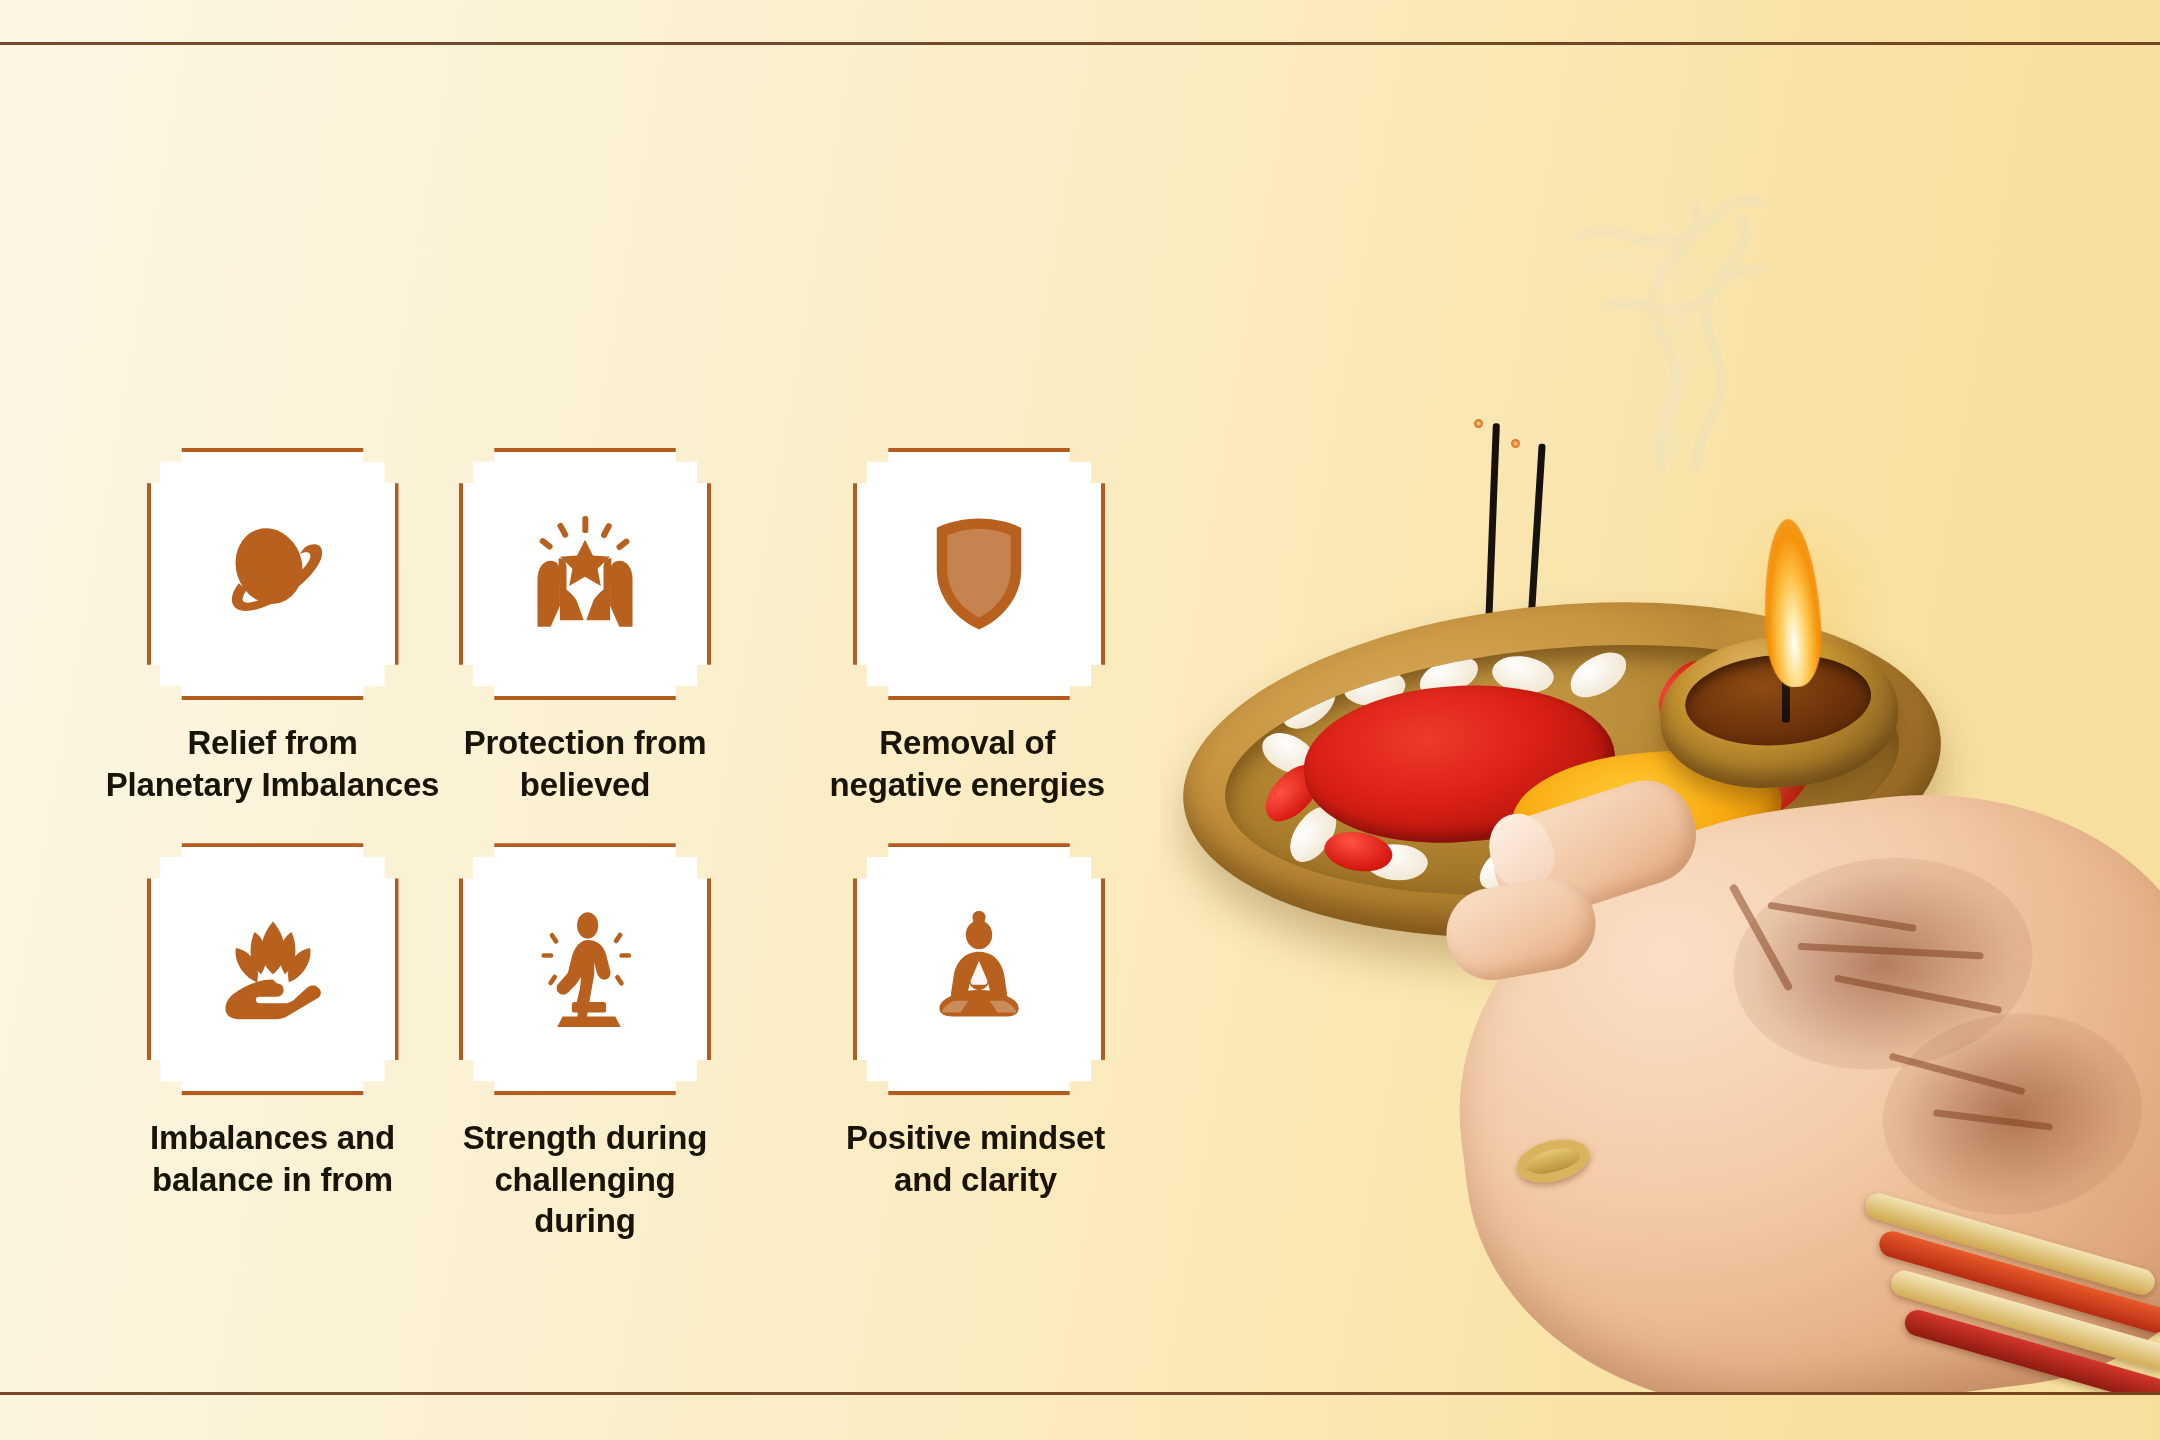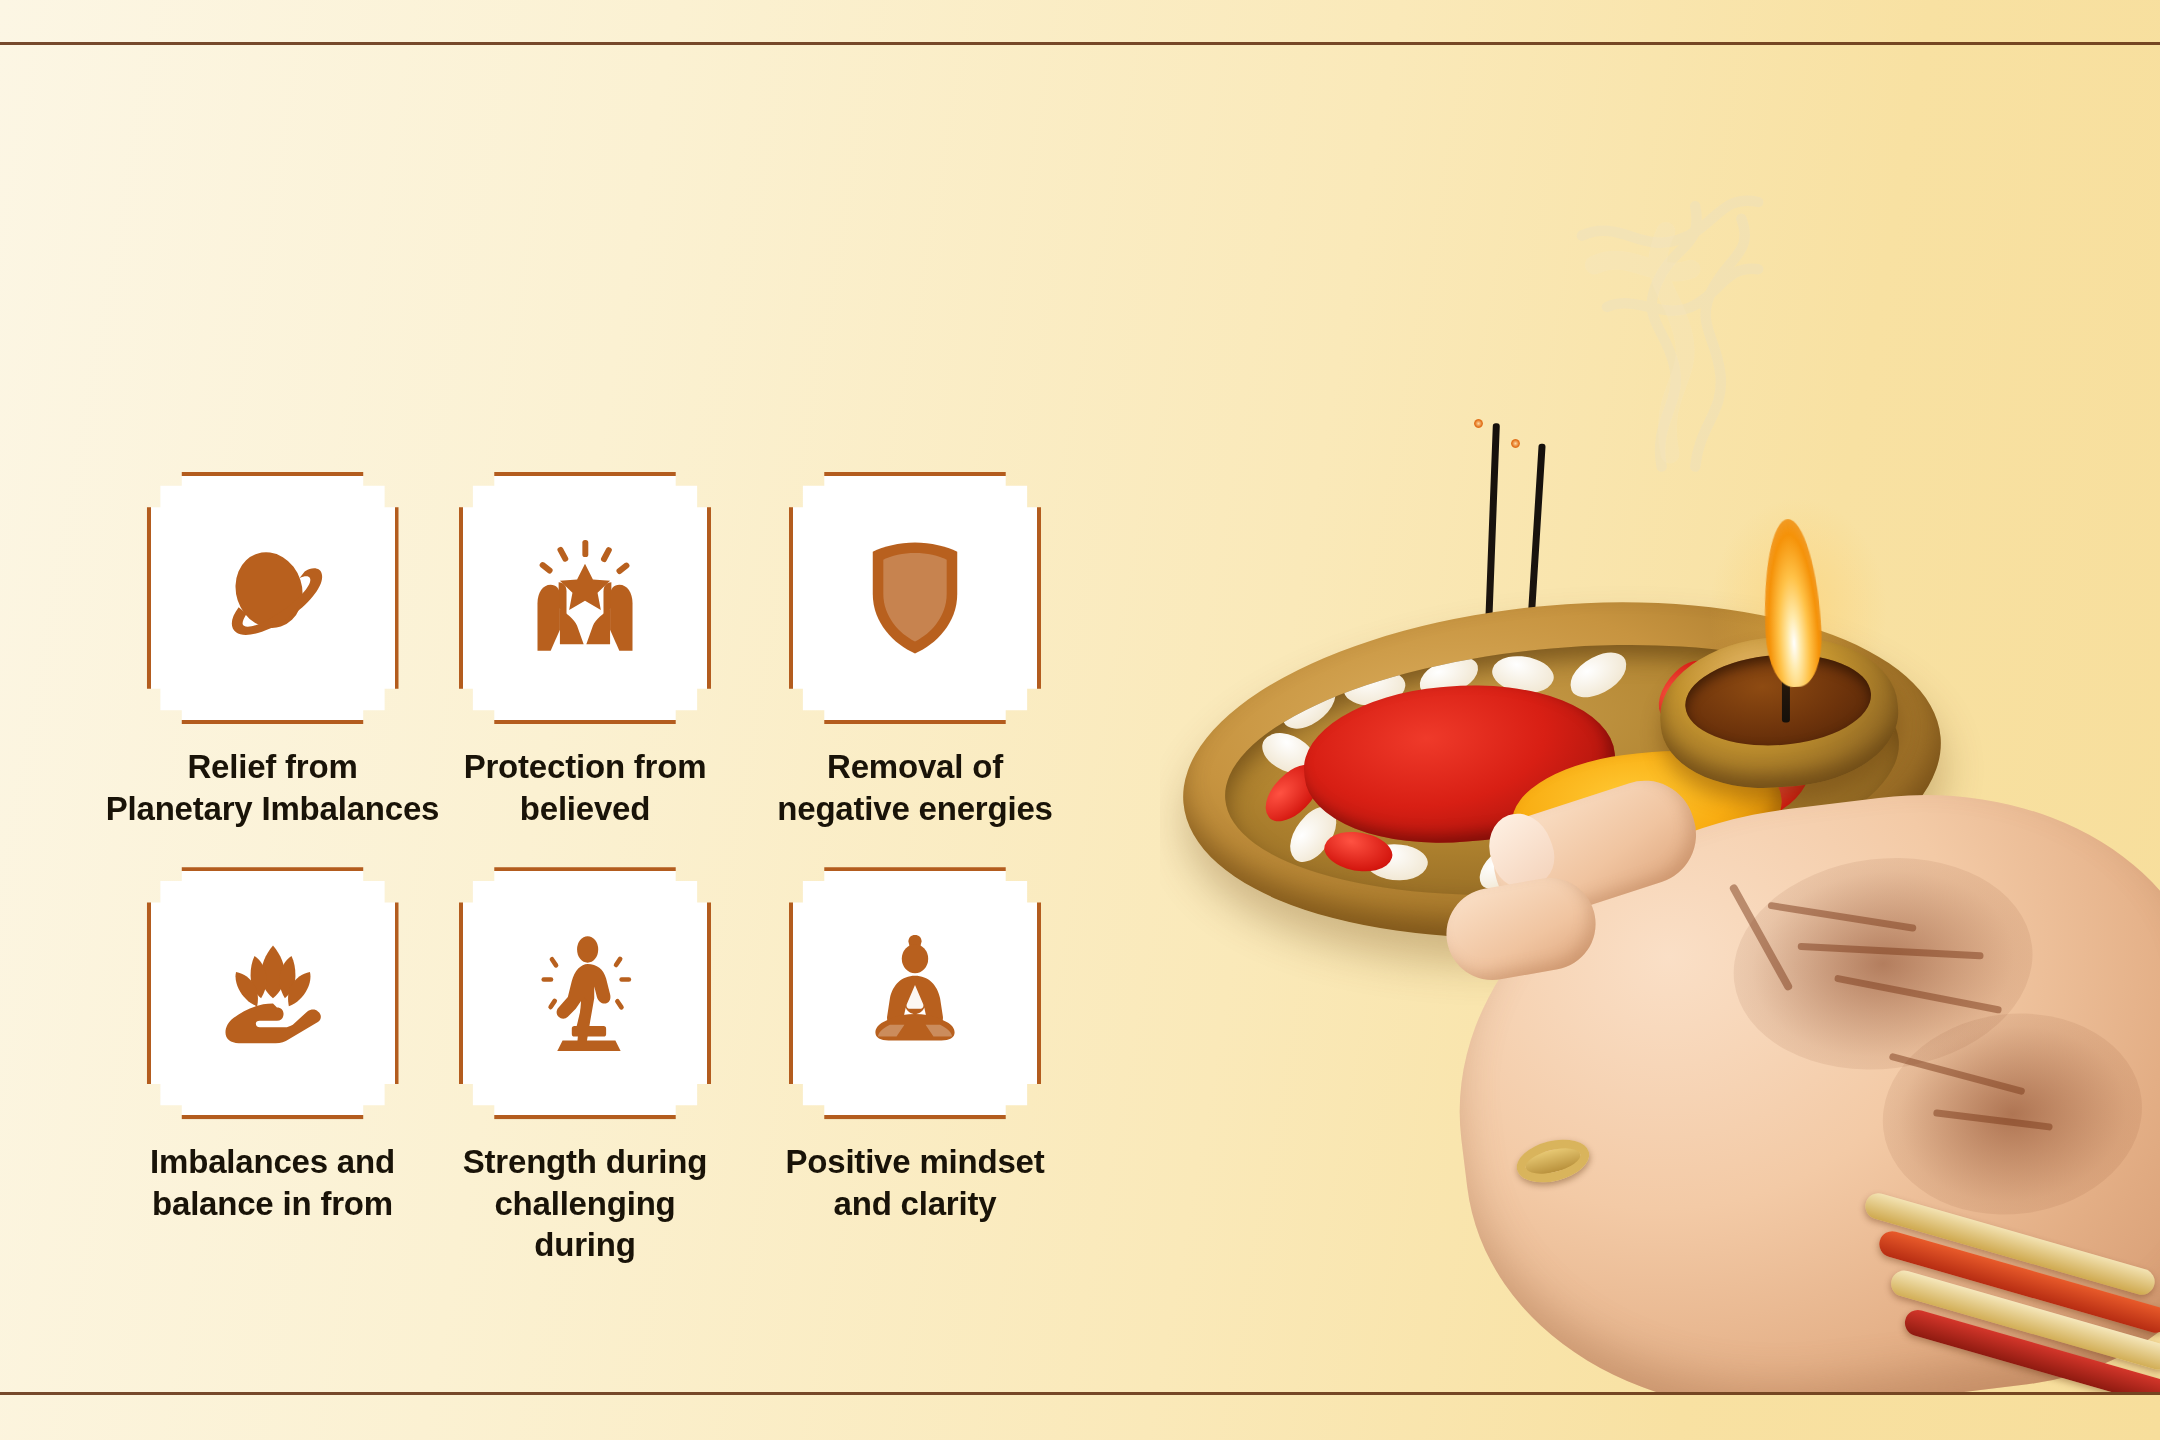--- a/index.html
+++ b/index.html
@@ -25,27 +25,27 @@
   .t-line1{
     font-size:82px; font-weight:300; letter-spacing:-.5px;
     color:#B35C1E; line-height:1.0; white-space:nowrap;
   }
   .t-line2{
     font-size:84px; font-weight:700; letter-spacing:-1px;
     color:#8A3A0E; line-height:1.0; margin-top:26px; white-space:nowrap;
   }
 
   
-  .grid{ position:absolute; left:100px; top:472px; width:1110px; }
+  .grid{ position:absolute; left:100px; top:448px; width:1110px; }
   .row{ display:flex; align-items:flex-start; }
   .row.r2{ margin-top:38px; }
   .cell{ display:flex; flex-direction:column; align-items:center; }
   .cell.c1{ width:345px; }
   .cell.c2{ width:280px; }
-  .cell.c3{ width:380px; }
+  .cell.c3{ width:380px;align-items:flex-end; }
 
   
   .card{
     position:relative; width:252px; height:252px;
   }
   .card .frame{
     position:absolute; inset:0;
     background:#FFFFFF;
     border:4px solid #B35C1E;
     border-radius:26px;

